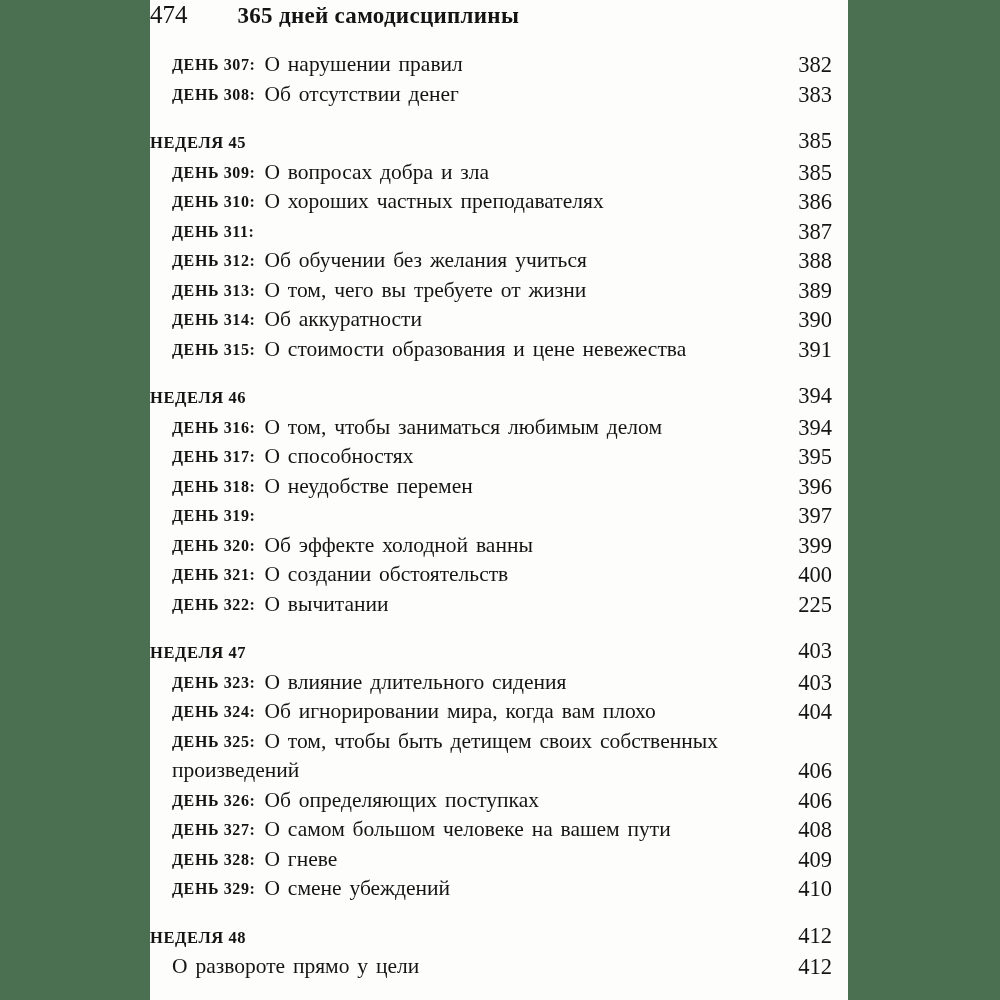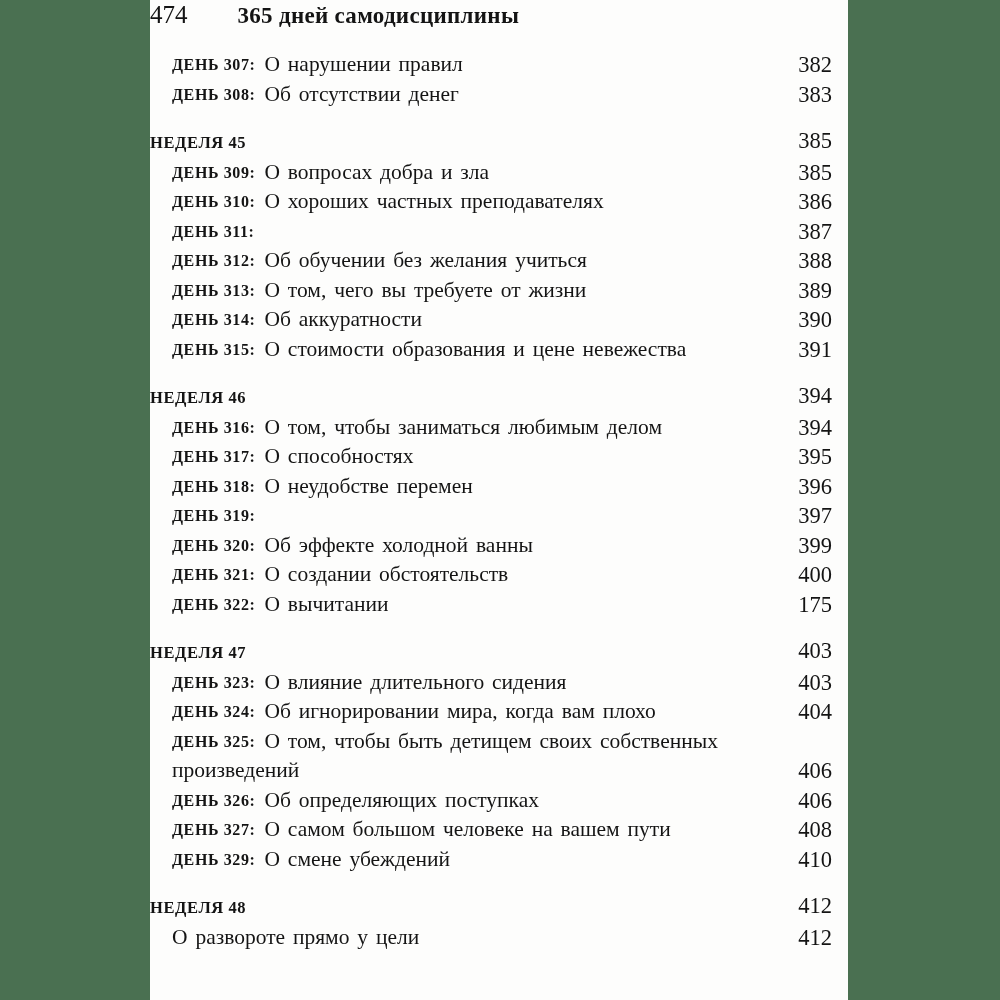--- a/index.html
+++ b/index.html
@@ -151,21 +151,21 @@
         <span class="pagenum">399</span>
       </div>
       <div class="row day">
         <span class="label">ДЕНЬ 321:</span>
         <span class="title">О создании обстоятельств</span>
         <span class="pagenum">400</span>
       </div>
       <div class="row day">
         <span class="label">ДЕНЬ 322:</span>
         <span class="title">О вычитании</span>
-        <span class="pagenum">175</span>
+        <span class="pagenum">225</span>
       </div>
       <div class="row week">
         <span class="label">НЕДЕЛЯ 47</span>
         <span class="pagenum">403</span>
       </div>
       <div class="row day">
         <span class="label">ДЕНЬ 323:</span>
         <span class="title">О влияние длительного сидения</span>
         <span class="pagenum">403</span>
       </div>
@@ -184,20 +184,25 @@
       </div>
       <div class="row day">
         <span class="label">ДЕНЬ 326:</span>
         <span class="title">Об определяющих поступках</span>
         <span class="pagenum">406</span>
       </div>
       <div class="row day">
         <span class="label">ДЕНЬ 327:</span>
         <span class="title">О самом большом человеке на вашем пути</span>
         <span class="pagenum">408</span>
+      </div>
+      <div class="row day">
+        <span class="label">ДЕНЬ 328:</span>
+        <span class="title">О гневе</span>
+        <span class="pagenum">409</span>
       </div>
       <div class="row day">
         <span class="label">ДЕНЬ 329:</span>
         <span class="title">О смене убеждений</span>
         <span class="pagenum">410</span>
       </div>
       <div class="row week">
         <span class="label">НЕДЕЛЯ 48</span>
         <span class="pagenum">412</span>
       </div>

